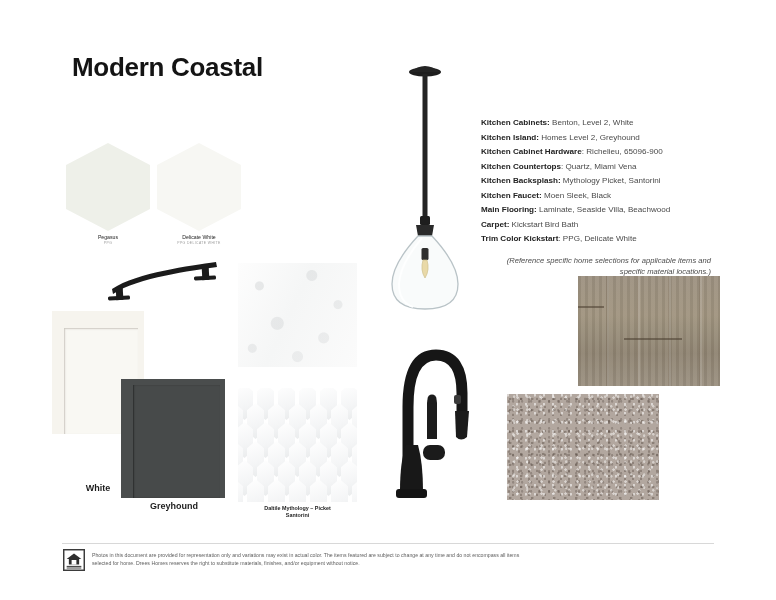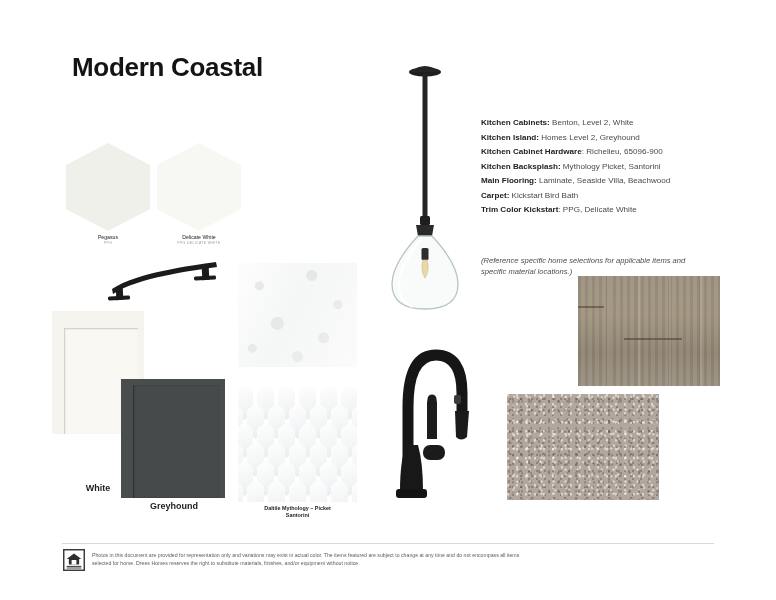--- a/index.html
+++ b/index.html
@@ -61,20 +61,21 @@
   }
   .spec-note {
     position: absolute;
     left: 481px;
     top: 255px;
     width: 230px;
     font-size: 7.6px;
     line-height: 11px;
     font-style: italic;
     color: #4d4d4d;
+    text-align: right;
   }
 
   
   .lbl {
     position: absolute;
     text-align: center;
     color: #1d1d1d;
   }
   .lbl .sub {
     display: block;
@@ -211,21 +212,23 @@
 
 <div class="page">
 
   <div class="board-title">Modern Coastal</div>
 
 
   <div class="spec-list">
     <div class="spec-row"><span class="k">Kitchen Cabinets:</span><span> Benton, Level 2, White</span></div>
     <div class="spec-row"><span class="k">Kitchen Island:</span><span> Homes Level 2, Greyhound</span></div>
     <div class="spec-row"><span class="k">Kitchen Cabinet Hardware</span><span>: Richelieu, 65096-900</span></div>
+    <div class="spec-row"><span class="k"> Kitchen Countertops</span><span>: Quartz, Miami Vena</span></div>
     <div class="spec-row"><span class="k">Kitchen Backsplash:</span><span> Mythology Picket, Santorini</span></div>
+    <div class="spec-row"><span class="k">Kitchen Faucet:</span><span> Moen Sleek, Black</span></div>
     <div class="spec-row"><span class="k">Main Flooring:</span><span> Laminate, Seaside Villa, Beachwood</span></div>
     <div class="spec-row"><span class="k">Carpet:</span><span> Kickstart Bird Bath</span></div>
     <div class="spec-row"><span class="k">Trim Color Kickstart</span><span>: PPG, Delicate White</span></div>
   </div>
 
   <div class="spec-note">(Reference specific home selections for applicable items and specific material locations.)</div>
 
   <div class="hexwrap" style="left:66px; top:143px; width:84px; height:88px;">
     <div class="hex" style="background:#eef0e9;"></div>
   </div>

